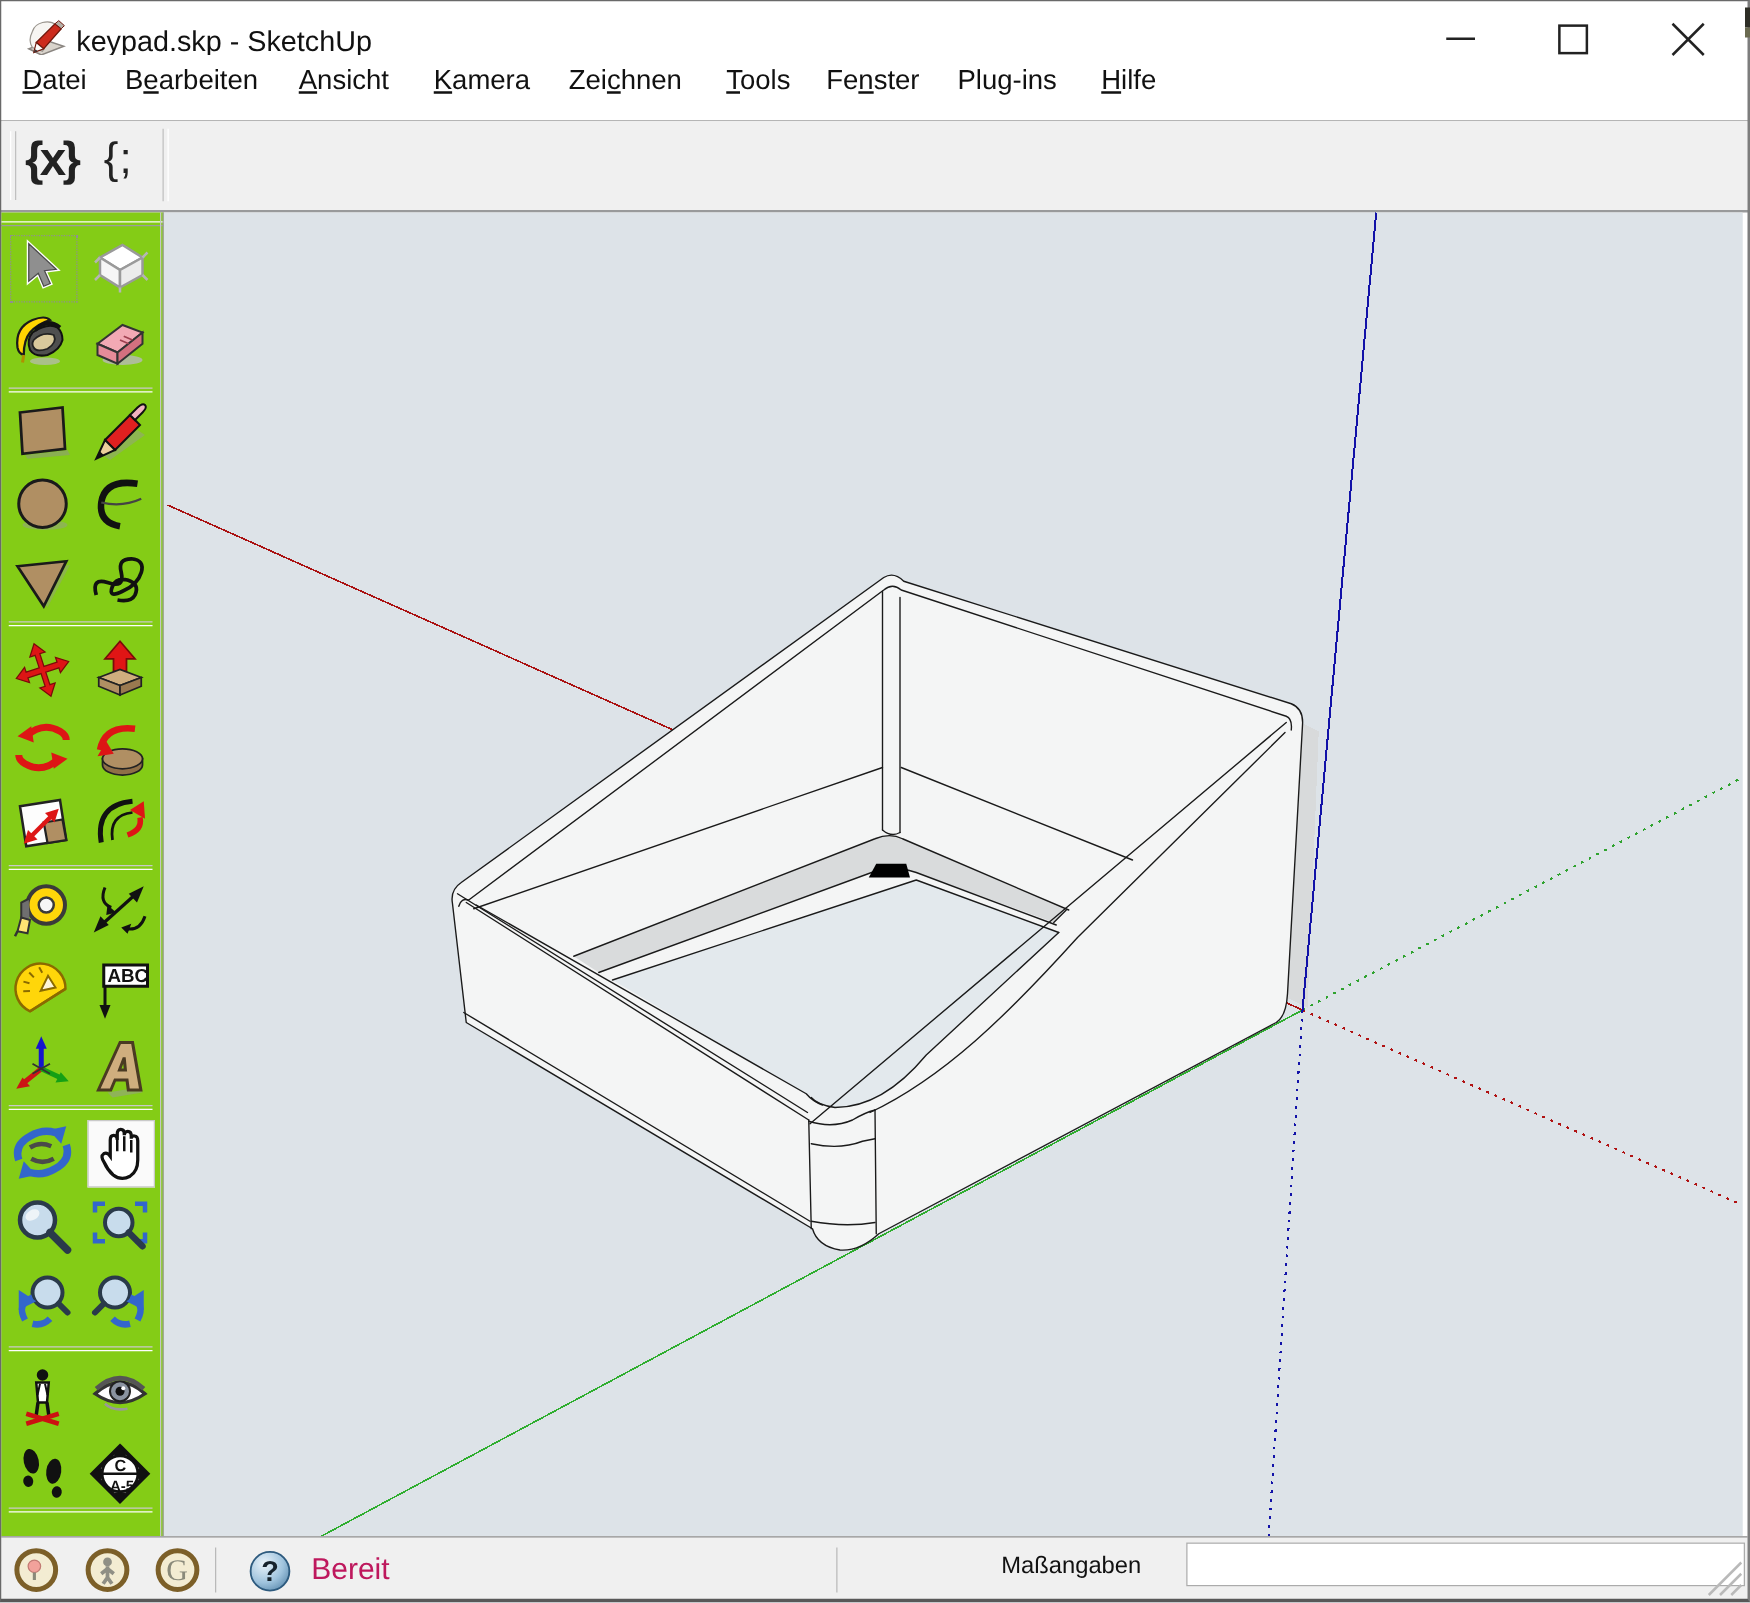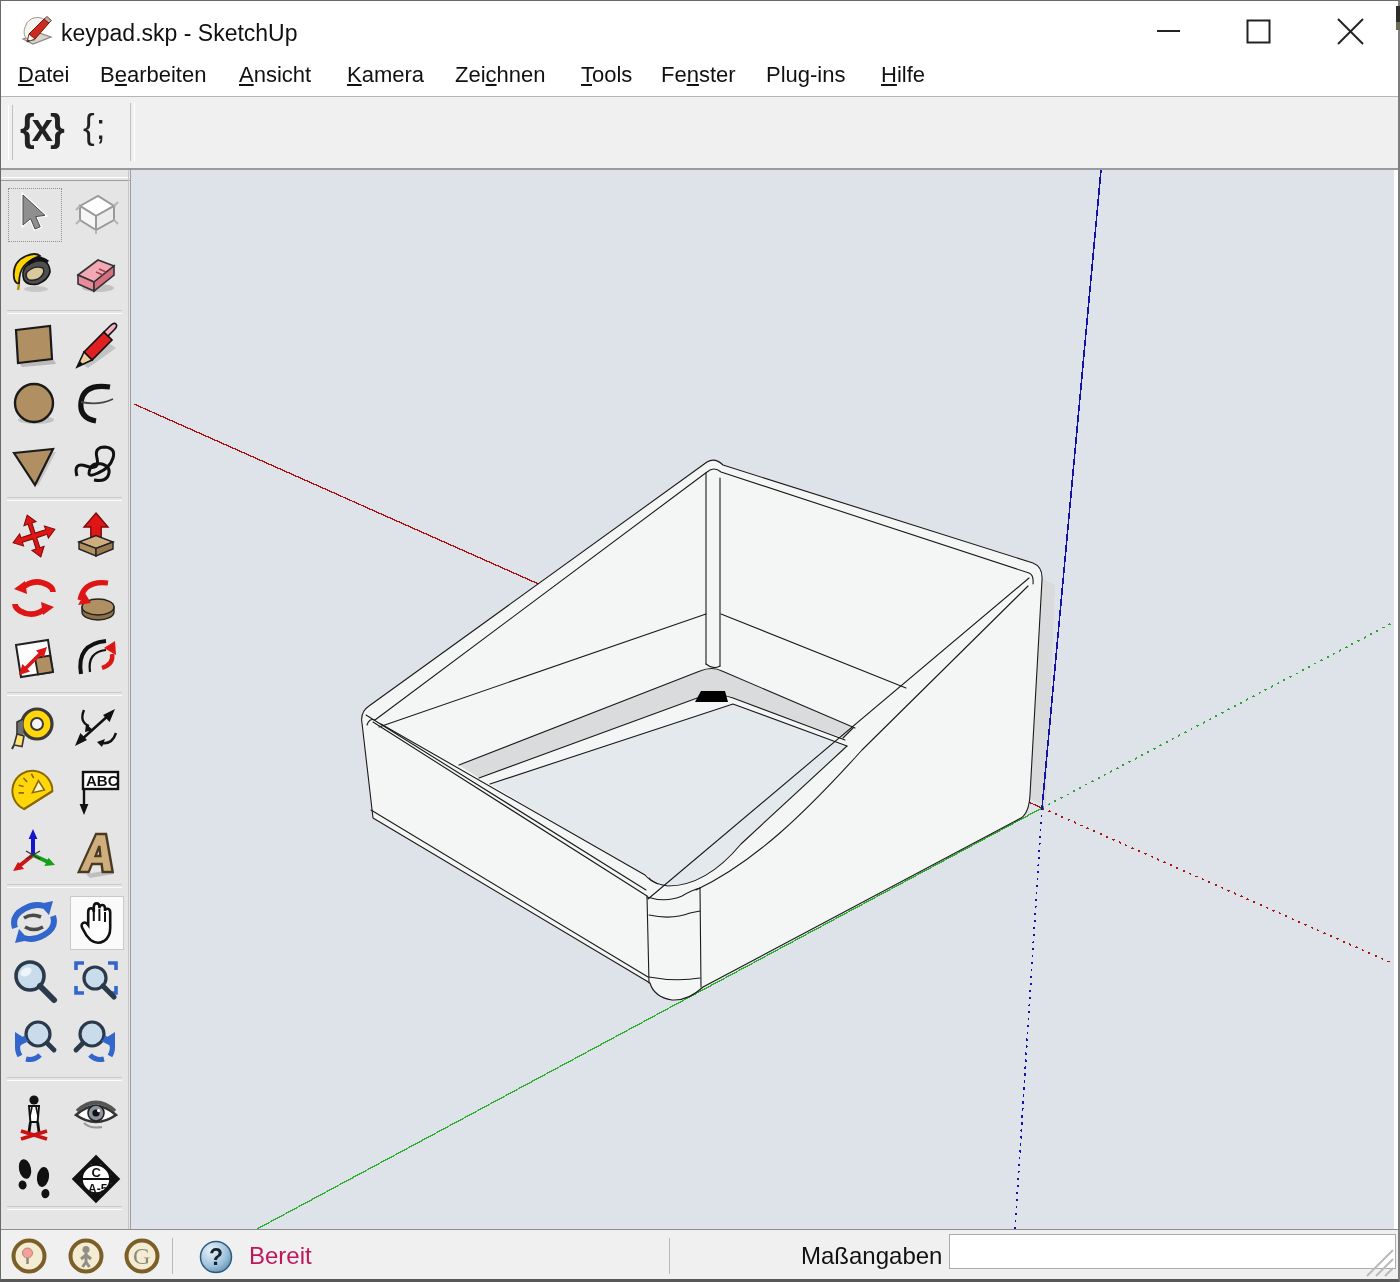--- a/index.html
+++ b/index.html
@@ -6,42 +6,42 @@
   body{width:1400px;height:1282px;position:relative;overflow:hidden;
        font-family:"Liberation Sans", sans-serif;background:#fff;}
   .abs{position:absolute;}
   
   #winborder{left:0;top:0;width:1400px;height:1282px;border:1px solid #696969;
      border-right:2px solid #7d7d7d;border-bottom:3px solid #585858;box-sizing:border-box;z-index:50;pointer-events:none;}
   
   #titlebar{left:1px;top:1px;width:1397px;height:59px;background:#ffffff;}
   #title-text{left:60px;top:19px;font-size:23px;color:#111;}
   
-  #menubar{left:1px;top:55px;width:1322px;height:37px;background:#ffffff;
+  #menubar{left:1px;top:44px;width:1322px;height:37px;background:#ffffff;
      font-size:22px;color:#111;}
   .mi{position:absolute;top:7px;}
   #menuline{left:0px;top:96px;width:1400px;height:1px;background:#b5b5b5;}
   
   #toolbar{left:1px;top:97px;width:1397px;height:71px;background:#f0f0f0;}
   #toolbar .grip{position:absolute;left:7px;top:8px;width:3px;height:55px;
      border-left:1px solid #fff;border-right:1px solid #c0c0c0;}
   #tb-border{left:0px;top:168px;width:1400px;height:2px;background:#999a9b;}
   
-  #leftbar{left:1px;top:170px;width:130px;height:1059px;background:#e5e5e5;}
+  #leftbar{left:1px;top:170px;width:130px;height:1059px;background:#84cc16;}
   #leftbar .sep{position:absolute;left:6px;width:115px;height:2px;
      border-top:1px solid #c9c9c9;border-bottom:1px solid #fdfdfd;}
   .tbtn{position:absolute;width:52px;height:52px;}
   
   #viewport{left:131px;top:170px;width:1263px;height:1059px;background:#dde3e8;}
   
   #statusbar{left:1px;top:1229px;width:1397px;height:51px;background:#f0f0f0;
     border-top:1px solid #8e8e8e;}
   #statusbar .vsep{position:absolute;top:8px;width:1px;height:36px;background:#b9b9b9;}
   #bereit{left:248px;top:12px;font-size:24px;color:#be185d;}
-  #massangaben{left:800px;top:12px;font-size:24px;color:#111;}
+  #massangaben{left:800px;top:12px;font-size:19px;color:#111;}
   #vcb{left:948px;top:4px;width:447px;height:35px;background:#fff;
       border:1px solid #ababab;box-sizing:border-box;}
   u{text-decoration:underline;text-underline-offset:2px;}
 </style>
 </head>
 <body>
   <div class="abs" id="titlebar">
     <svg class="abs" style="left:18px;top:12px" width="36" height="36" viewBox="0 0 36 36">
       <path d="M4,26 L14,31 L32,24 L20,20 Z" fill="#d9d4cc" stroke="#8a8580" stroke-width="1.2"></path>
       <path d="M7,12 C9,5 20,2 26,7 L15,28 L7,25 C4,21 5,16 7,12 Z" fill="#f7f5f2" stroke="#9a958e" stroke-width="1"></path>

